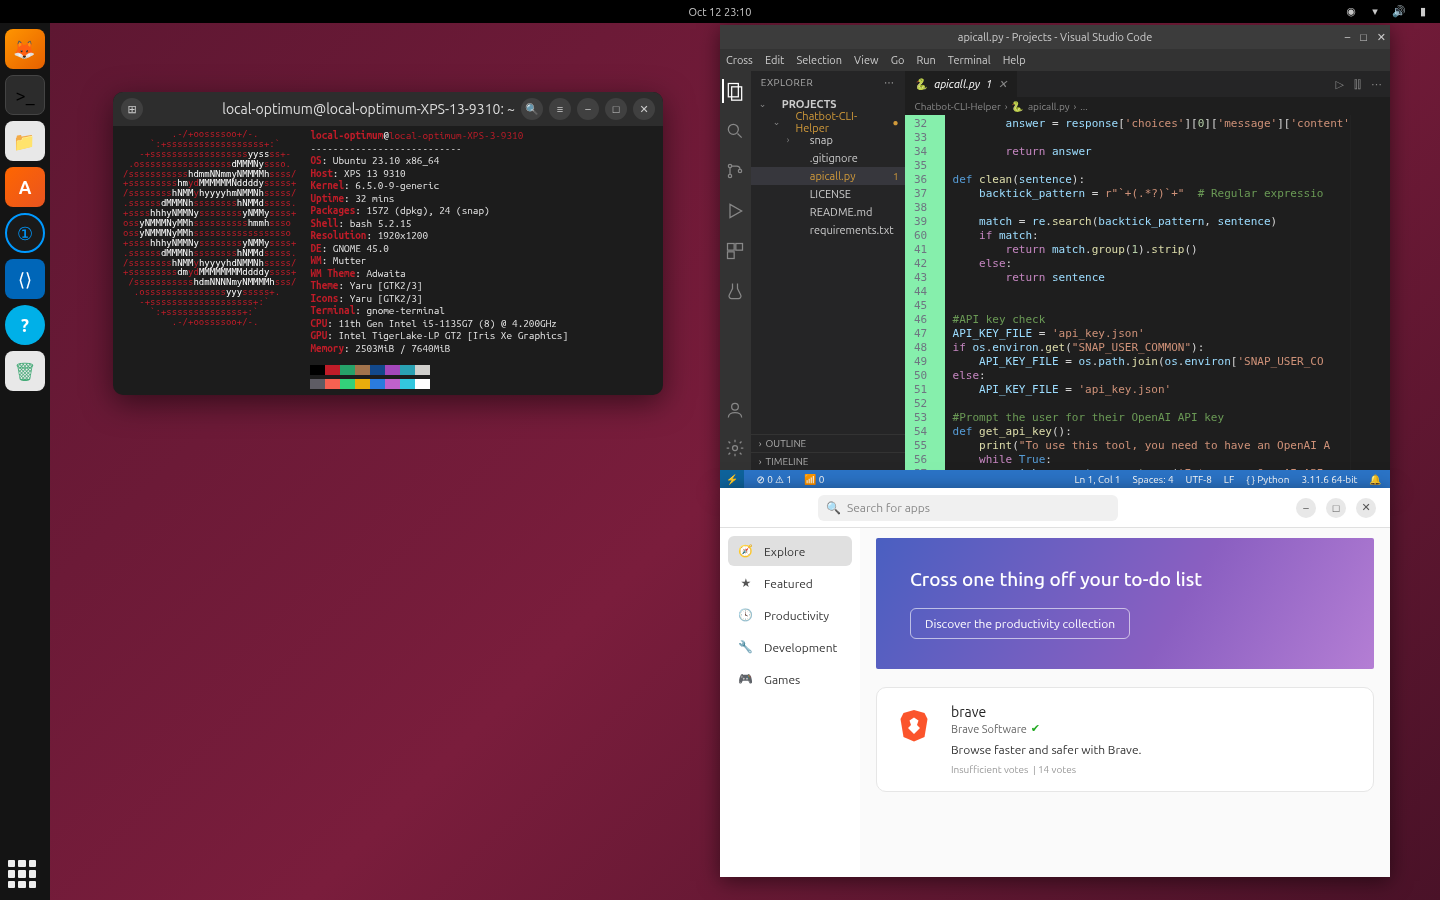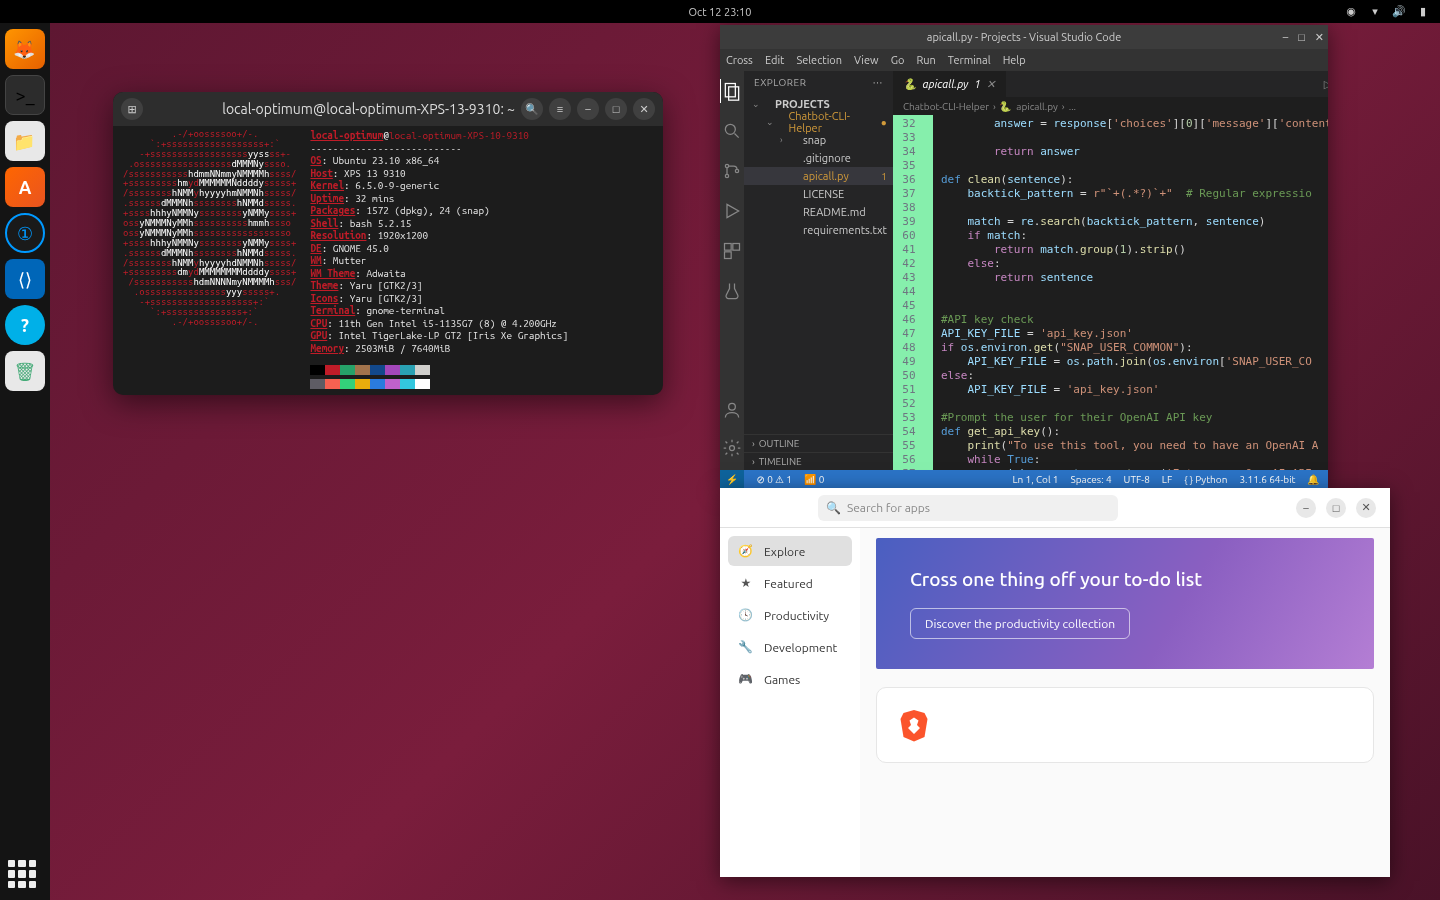--- a/index.html
+++ b/index.html
@@ -29,30 +29,30 @@
 .dock .apps-grid span { background: #eee; border-radius: 1px; }
 
 
 .terminal-window { position: absolute; top: 92px; left: 113px; width: 550px; height: 303px; background: #1c1c1c; border-radius: 10px; box-shadow: 0 8px 30px rgba(0,0,0,0.5); overflow:hidden; }
 .term-titlebar { height: 34px; background: #2d2d2d; display: flex; align-items: center; padding: 0 8px; gap: 6px; }
 .term-titlebar .title { flex: 1; text-align: right; color: #ddd; font-size: 14px; }
 .term-btn { width: 22px; height: 22px; border-radius: 50%; background: #404040; color:#ccc; display:flex; align-items:center; justify-content:center; font-size:11px; cursor:pointer; }
 .term-body { padding: 4px 10px; font-family: "Ubuntu Mono", monospace; font-size: 10px; line-height: 1.25; color: #aaa; height: calc(100% - 34px); overflow:hidden; position:relative; }
 .term-body .ascii { color: #c01c28; }
 .term-body .ascii .w { color: #ffffff; }
-.term-body .key { color: #c01c28; font-weight: bold; text-decoration: underline; }
+.term-body .key { color: #c01c28; font-weight: bold; }
 .term-body .val { color: #e8e8e8; }
 .term-body .prompt-host { color: #c01c28; }
 .term-body .sep { color: #fff; }
 .color-swatches { display:flex; margin-top:4px; }
 .color-swatches span { width:15px; height:10px; }
 .color-swatches.row2 span { width:15px; height:10px; }
 
 
-.vscode-window { position: absolute; top: 25px; left: 720px; right: 0; width: 608px; height: 463px; background: #252526; box-shadow: 0 4px 20px rgba(0,0,0,0.5); display:flex; flex-direction:column;}
+.vscode-window { position: absolute; top: 25px; left: 720px; right: 0; width: 670px; height: 463px; background: #252526; box-shadow: 0 4px 20px rgba(0,0,0,0.5); display:flex; flex-direction:column;}
 .vs-titlebar { height: 24px; background: #3c3c3c; display:flex; align-items:center; justify-content:center; color:#ccc; font-size:11px; position:relative;}
 .vs-titlebar .winbtns { position:absolute; right:4px; display:flex; gap:10px; color:#ccc; font-size:11px;}
 .vs-titlebar .winbtns span{cursor:pointer;}
 .vs-menubar { height: 22px; background: #333; display:flex; align-items:center; padding:0 6px; gap:12px; color:#ccc; font-size:11px;}
 .vs-menubar span{cursor:pointer;}
 .vs-body { flex:1; display:flex; overflow:hidden;}
 .vs-activitybar { width: 36px; background:#333; display:flex; flex-direction:column; align-items:center; padding-top:8px; gap:16px; color:#888;}
 .vs-activitybar .act { width:24px; height:24px; display:flex; align-items:center; justify-content:center; cursor:pointer; }
 .vs-activitybar .act.active { color:#fff; border-left:2px solid #fff; margin-left:-2px;}
 .vs-activitybar .bottom { margin-top:auto; margin-bottom:10px; display:flex; flex-direction:column; gap:14px;}
@@ -177,21 +177,21 @@
 /ssssssss<span class="w">hNMM</span>y<span class="w">hyyyyhdNMMNh</span>sssss/
 +sssssssss<span class="w">dm</span>yd<span class="w">MMMMMMMMddddy</span>ssss+
  /sssssssssss<span class="w">hdmNNNNmyNMMMMh</span>sss/
   .osssssssssssssss<span class="w">yyy</span>sssss+.
    -+sssssssssssssssssss+:`
      `:+ssssssssssssss+:`
          .-/+oossssoo+/-.
 </pre>
       </div>
       <div>
-        <div><span class="key">local-optimum</span><span class="sep">@</span><span class="prompt-host">local-optimum-XPS-10-9310</span></div>
+        <div><span class="key">local-optimum</span><span class="sep">@</span><span class="prompt-host">local-optimum-XPS-3-9310</span></div>
         <div class="val">---------------------------</div>
         <div id="neofetch-rows">
             <div><span class="key">OS</span><span class="val">: Ubuntu 23.10 x86_64</span></div>
             <div><span class="key">Host</span><span class="val">: XPS 13 9310</span></div>
             <div><span class="key">Kernel</span><span class="val">: 6.5.0-9-generic</span></div>
             <div><span class="key">Uptime</span><span class="val">: 32 mins</span></div>
             <div><span class="key">Packages</span><span class="val">: 1572 (dpkg), 24 (snap)</span></div>
             <div><span class="key">Shell</span><span class="val">: bash 5.2.15</span></div>
             <div><span class="key">Resolution</span><span class="val">: 1920x1200</span></div>
             <div><span class="key">DE</span><span class="val">: GNOME 45.0</span></div>
@@ -467,16 +467,25 @@
         <h2>Cross one thing off your to-do list</h2>
         <div class="btn">Discover the productivity collection</div>
       </div>
       <div class="app-card">
         <div class="app-icon">
           <svg viewBox="0 0 48 48">
               <path fill="#fb542b" d="M24 4l14 4 4 8-4 24-14 6-14-6-4-24 4-8z"></path>
               <path fill="#fff" d="M24 14l-6 4 2 6-4 4 8 8 8-8-4-4 2-6z"></path>
             </svg>
         </div>
+        <div class="app-info">
+          <div class="name">brave</div>
+          <div class="pub">
+              <span>Brave Software</span> 
+              <span class="check">✔</span>
+            </div>
+          <div class="desc">Browse faster and safer with Brave.</div>
+          <div class="votes"><span>Insufficient votes</span> &nbsp;<span>| 14 votes</span></div>
+        </div>
       </div>
     </div>
   </div>
 </div>
 
 </body></html>

